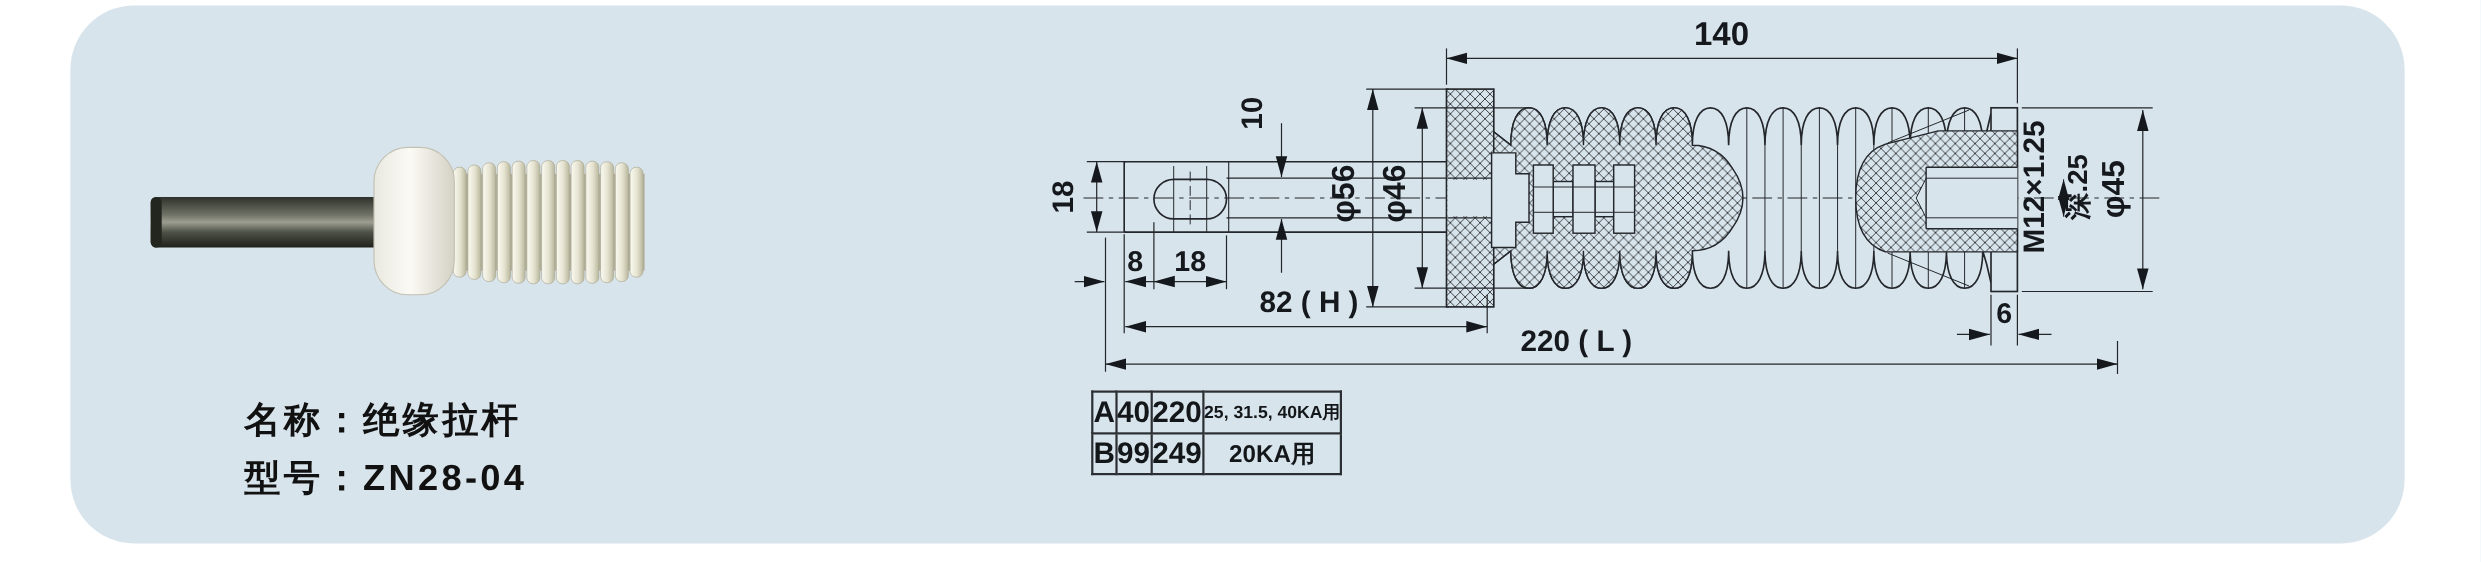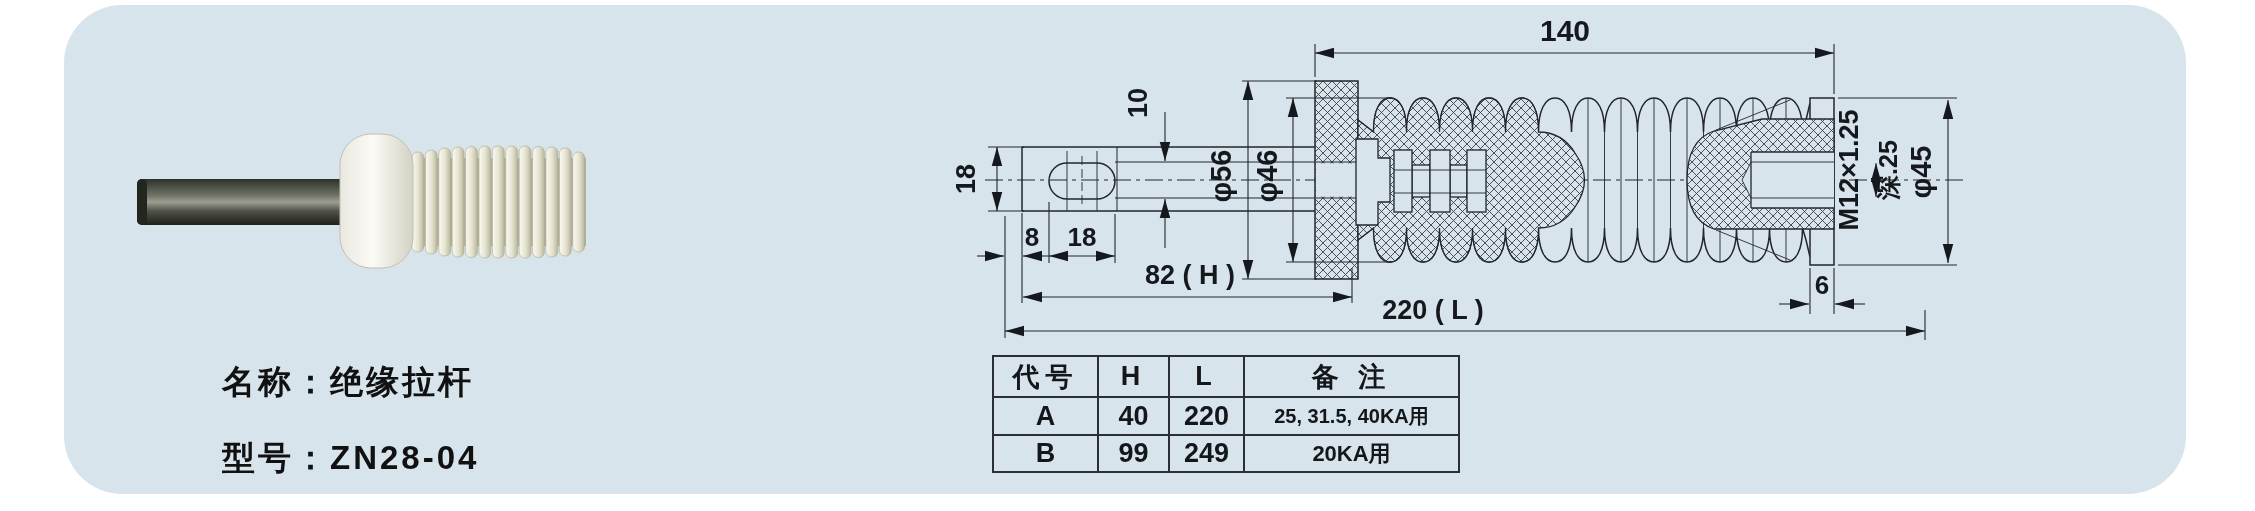--- a/index.html
+++ b/index.html
@@ -3,33 +3,33 @@
 <meta charset="utf-8">
 <style>
   html,body{margin:0;padding:0;background:#ffffff;}
   body{width:2255px;height:511px;position:relative;overflow:hidden;
        font-family:"Liberation Sans","DejaVu Sans",sans-serif;}
   .panel{position:absolute;left:64px;top:5px;width:2122px;height:489px;
          background:#d8e4ec;border-radius:58px;}
   .caption{position:absolute;left:222px;color:#111;font-weight:bold;
            font-size:33px;letter-spacing:3px;white-space:nowrap;}
   #cap-name{top:360px;}
-  #cap-model{top:436px;}
+  #cap-model{top:412px;}
   .photo{position:absolute;left:100px;top:100px;}
   .drawing{position:absolute;left:950px;top:0px;}
   
   .spec{position:absolute;left:992px;top:355px;border-collapse:collapse;
         color:#14171a;}
   .spec td{border:2px solid #2b2f33;text-align:center;vertical-align:middle;
            padding:0;font-weight:bold;}
   .spec .c0{width:103px;} .spec .c1{width:69px;} .spec .c2{width:73px;} .spec .c3{width:213px;}
   .spec .rh td{height:39px;font-size:27px;letter-spacing:6px;}
   .spec .r1 td{height:36px;font-size:27px;}
   .spec .r2 td{height:35px;font-size:27px;}
-  .spec td.remark{font-size:20px;letter-spacing:0;font-weight:bold;}
+  .spec td.remark{font-size:16px;letter-spacing:0;font-weight:bold;}
   .spec .r2 td.remark{font-size:22px;}
 </style>
 </head>
 <body>
 
 <div class="panel"></div>
 
 <svg class="photo" width="520" height="200" viewBox="100 100 520 200">
   <defs>
     <linearGradient id="rodg" x1="0" y1="0" x2="0" y2="1">
@@ -222,26 +222,20 @@
     <text transform="rotate(-90 1897 170)" x="1897" y="170" font-size="25">深.25</text>
     <text transform="rotate(-90 1931 172)" x="1931" y="172" font-size="29">φ45</text>
   </g>
 </svg>
 
 <div class="caption" id="cap-name">名称：绝缘拉杆</div>
 <div class="caption" id="cap-model">型号：ZN28-04</div>
 
 <table class="spec">
   <tbody>
-  <tr class="rh">
-    <td class="c0">代号</td>
-    <td class="c1">H</td>
-    <td class="c2">L</td>
-    <td class="c3">备  注</td>
-  </tr>
   <tr class="r1">
     <td>A</td>
     <td>40</td>
     <td>220</td>
     <td class="remark">25, 31.5, 40KA用</td>
   </tr>
   <tr class="r2">
     <td>B</td>
     <td>99</td>
     <td>249</td>

